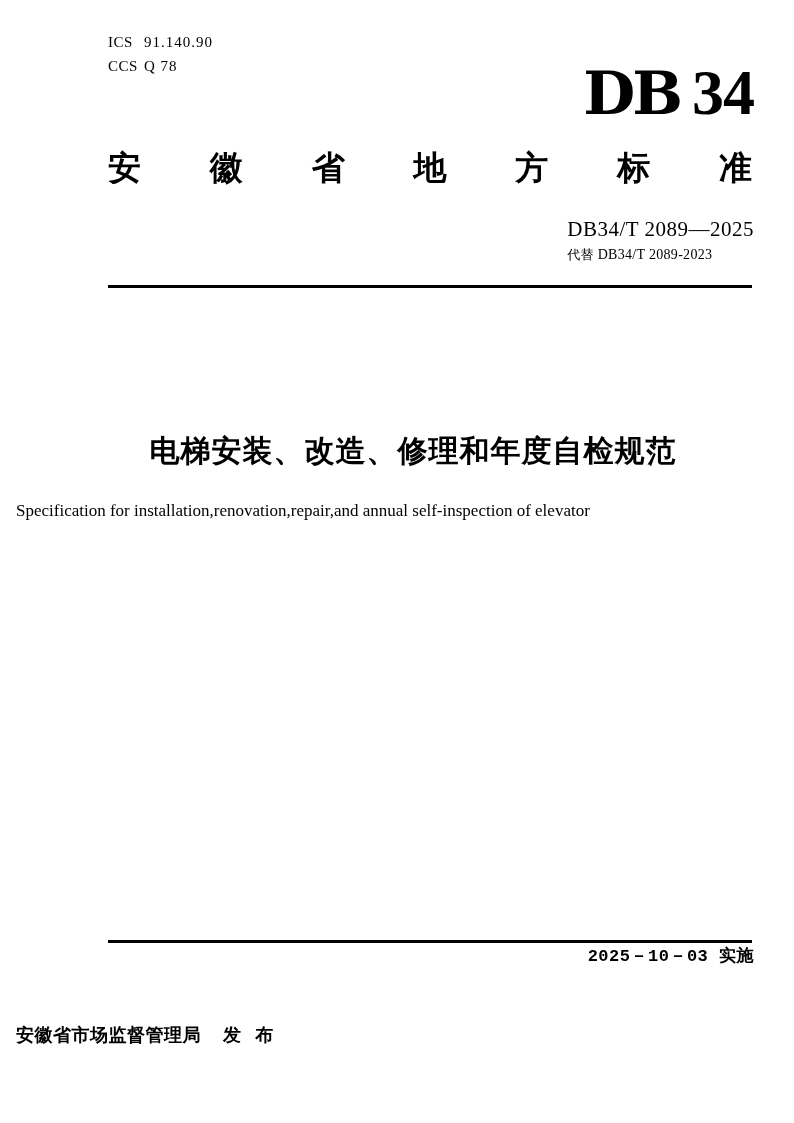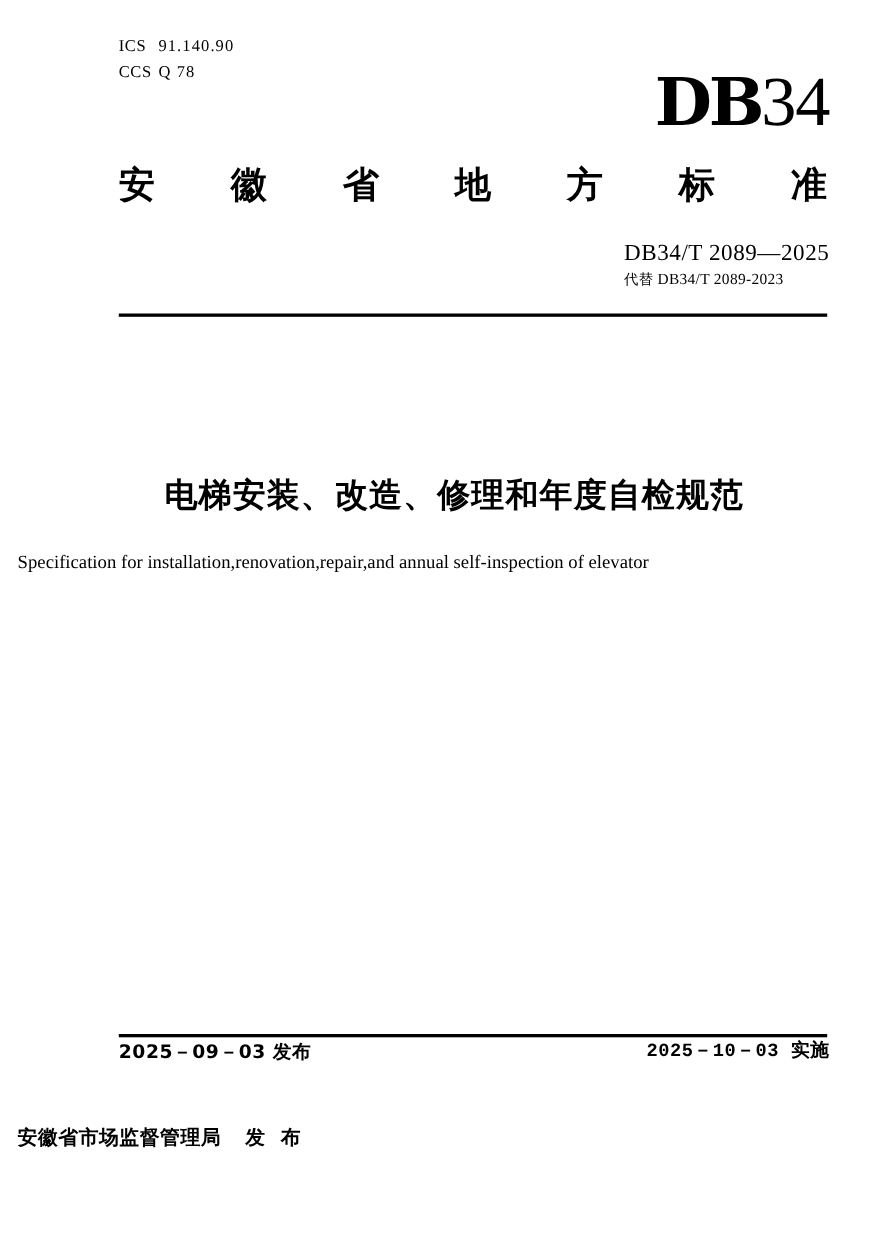--- a/index.html
+++ b/index.html
@@ -58,23 +58,24 @@
     white-space: nowrap;
   }
   .db34 .db {
     font-family: "DejaVu Serif", serif;
     font-weight: bold;
     font-size: 60px;
     letter-spacing: -3px;
   }
   .db34 .num {
     font-family: "Liberation Serif", serif;
-    font-weight: normal;
+    font-weight: bold;
     font-size: 64px;
     letter-spacing: -1px;
+    margin-left: 12px;
   }
 
   
   .province-title {
     position: absolute;
     left: 92px;
     top: 148px;
     width: 644px;
     font-family: "DejaVu Sans", sans-serif;
     font-weight: bold;
@@ -236,20 +237,19 @@
     </div>
   </div>
 
   <div class="rule-top"></div>
 
   <div class="title-cn">电梯安装、改造、修理和年度自检规范</div>
   <div class="title-en">Specification for installation,renovation,repair,and annual self-inspection of elevator</div>
 
   <div class="rule-bottom"></div>
 
-  <div class="date-issue">2025－09－03 发布</div>
   <div class="date-impl">2025－10－03 实施</div>
 
   <div class="publisher">
     <span>安徽省市场监督管理局</span><span class="pub-gap"></span><span class="pub-word">发  布</span>
   </div>
 
 </div>
 
 </body></html>

